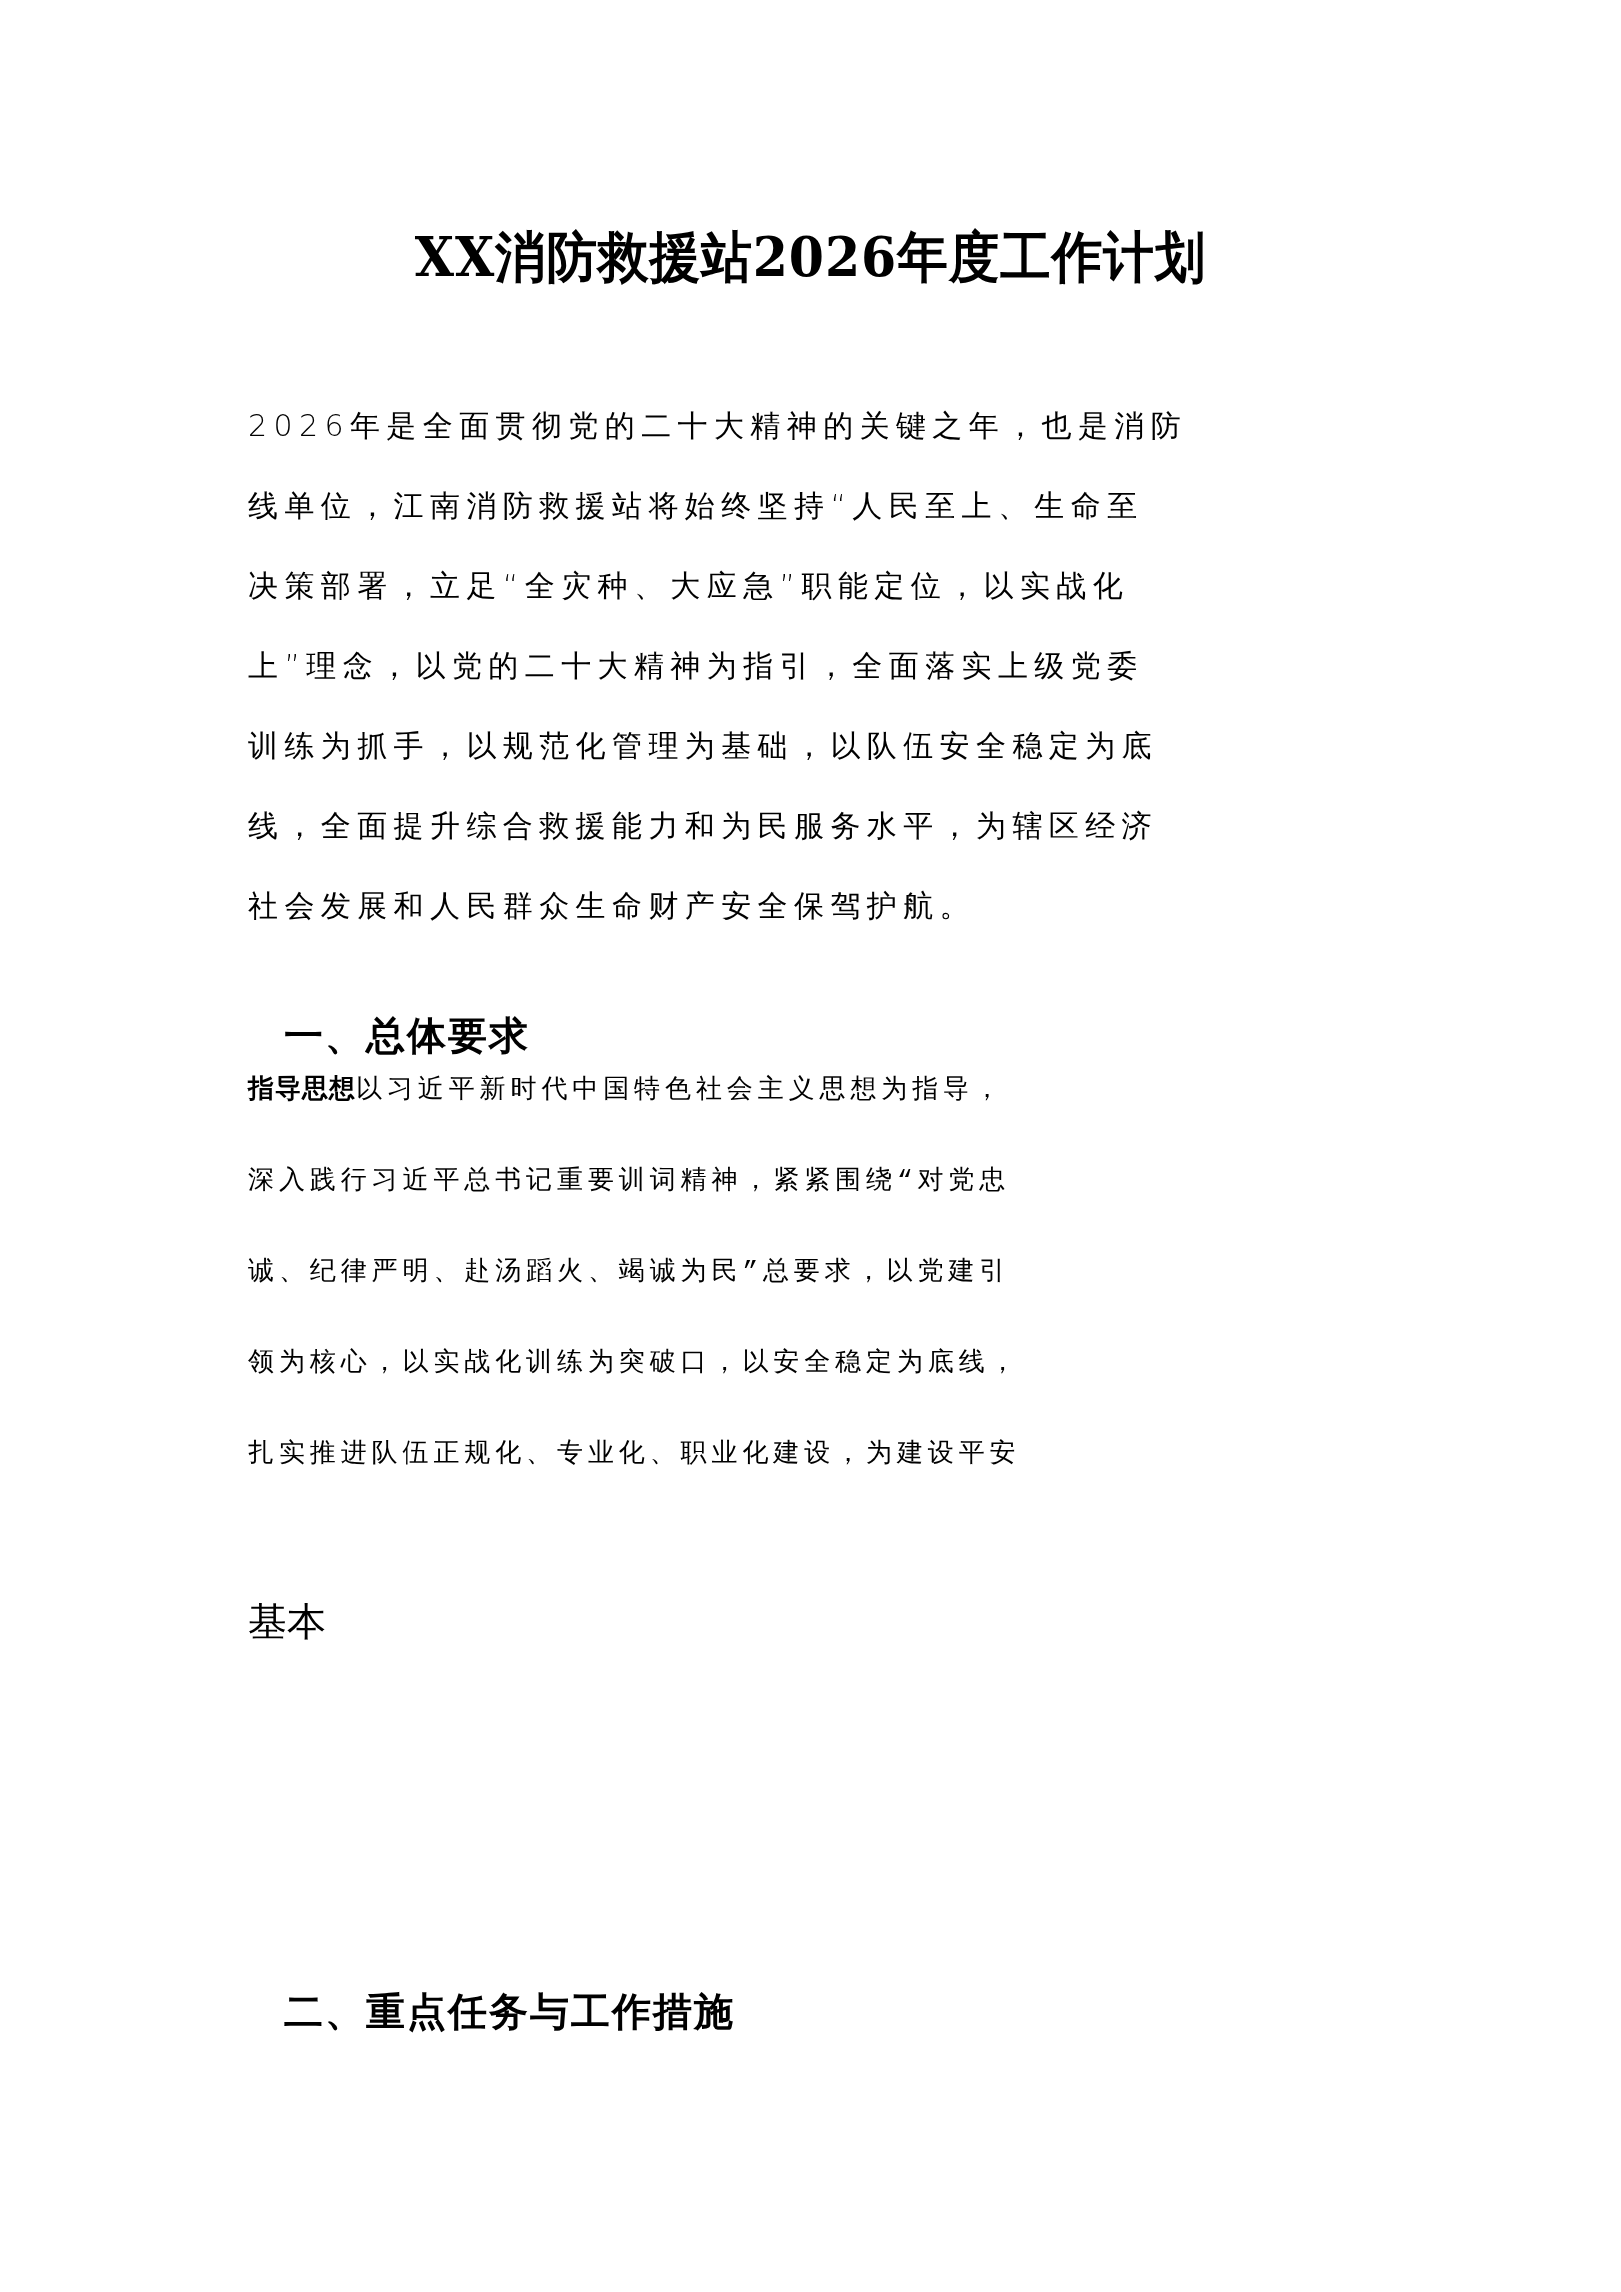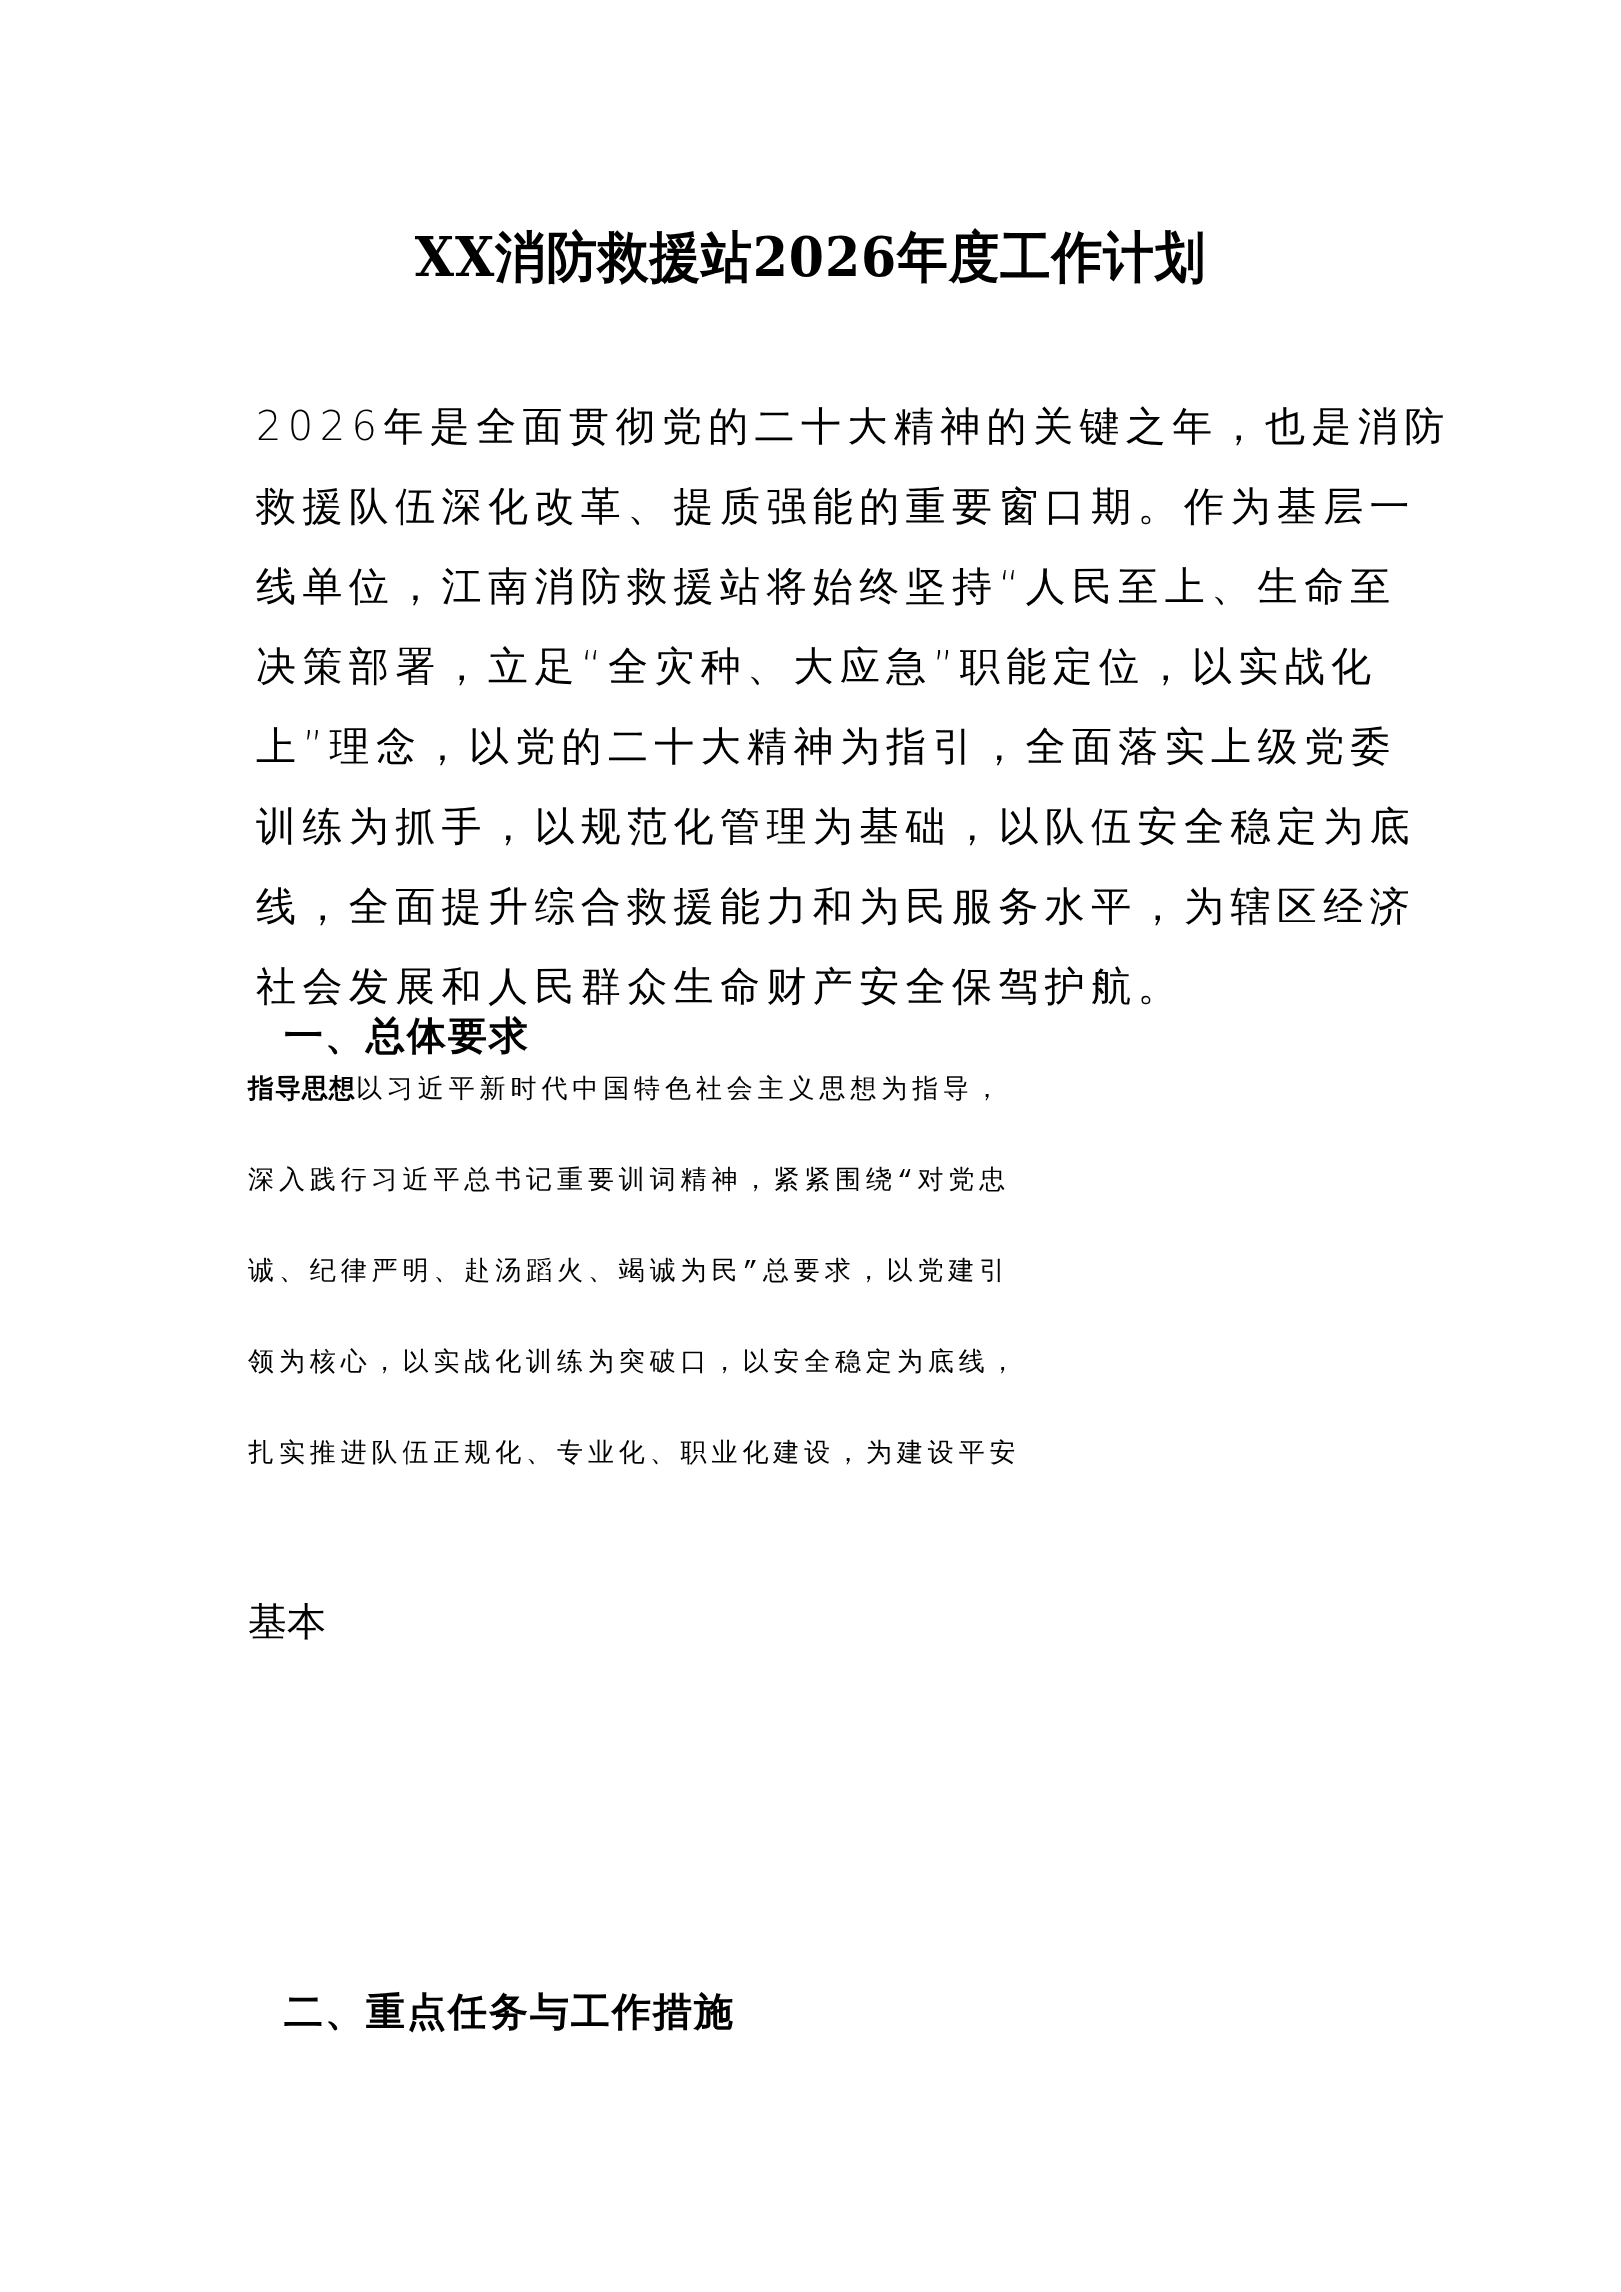--- a/index.html
+++ b/index.html
@@ -7,24 +7,23 @@
     .page { position: absolute; left: 0; top: 0; width: 1621px; height: 1920px; background: #fff; }
     .title {
       position: absolute; left: 0; width: 1621px; top: 218px;
       text-align: center; font-family: "DejaVu Serif", "Liberation Serif", serif;
       font-weight: bold; font-size: 55px; line-height: 78px; letter-spacing: 1px;
       transform: scaleX(0.92);
     }
     .intro {
       position: absolute; left: 248px; top: 386px; width: 1129px;
       font-family: "DejaVu Sans", "Liberation Sans", sans-serif;
-      font-size: 40px; line-height: 80px; letter-spacing: 6.4px;
+      font-size: 30px; line-height: 80px; letter-spacing: 6.4px;
       text-align: justify; text-align-last: left;
       font-weight: 300;
-      margin-left: 8px;
     }
     .intro .line { display: block; white-space: nowrap; height: 80px; }
     .h1 {
       position: absolute; left: 284px;
       font-family: Liberation Serif, serif;
       font-weight: bold; font-size: 39px; line-height: 59px; letter-spacing: 2px;
     }
     .guide {
       position: absolute; left: 248px; top: 1045px; width: 1137px;
       font-family: Liberation Mono, monospace;
@@ -48,21 +47,20 @@
   </style>
 </head>
 <body>
 
 <div class="page">
 
   <h1 class="title" style="margin:0;">XX消防救援站2026年度工作计划</h1>
 
   <div class="intro">
     <span class="line">2026年是全面贯彻党的二十大精神的关键之年，也是消防</span>
-    <span class="line">救援队伍深化改革、提质强能的重要窗口期。作为基层一</span>
     <span class="line">线单位，江南消防救援站将始终坚持“人民至上、生命至</span>
     <span class="line">决策部署，立足“全灾种、大应急”职能定位，以实战化</span>
     <span class="line">上”理念，以党的二十大精神为指引，全面落实上级党委</span>
     <span class="line">训练为抓手，以规范化管理为基础，以队伍安全稳定为底</span>
     <span class="line">线，全面提升综合救援能力和为民服务水平，为辖区经济</span>
     <span class="line">社会发展和人民群众生命财产安全保驾护航。</span>
   </div>
 
   <div class="h1" style="top:1006px;">一、总体要求</div>
 

